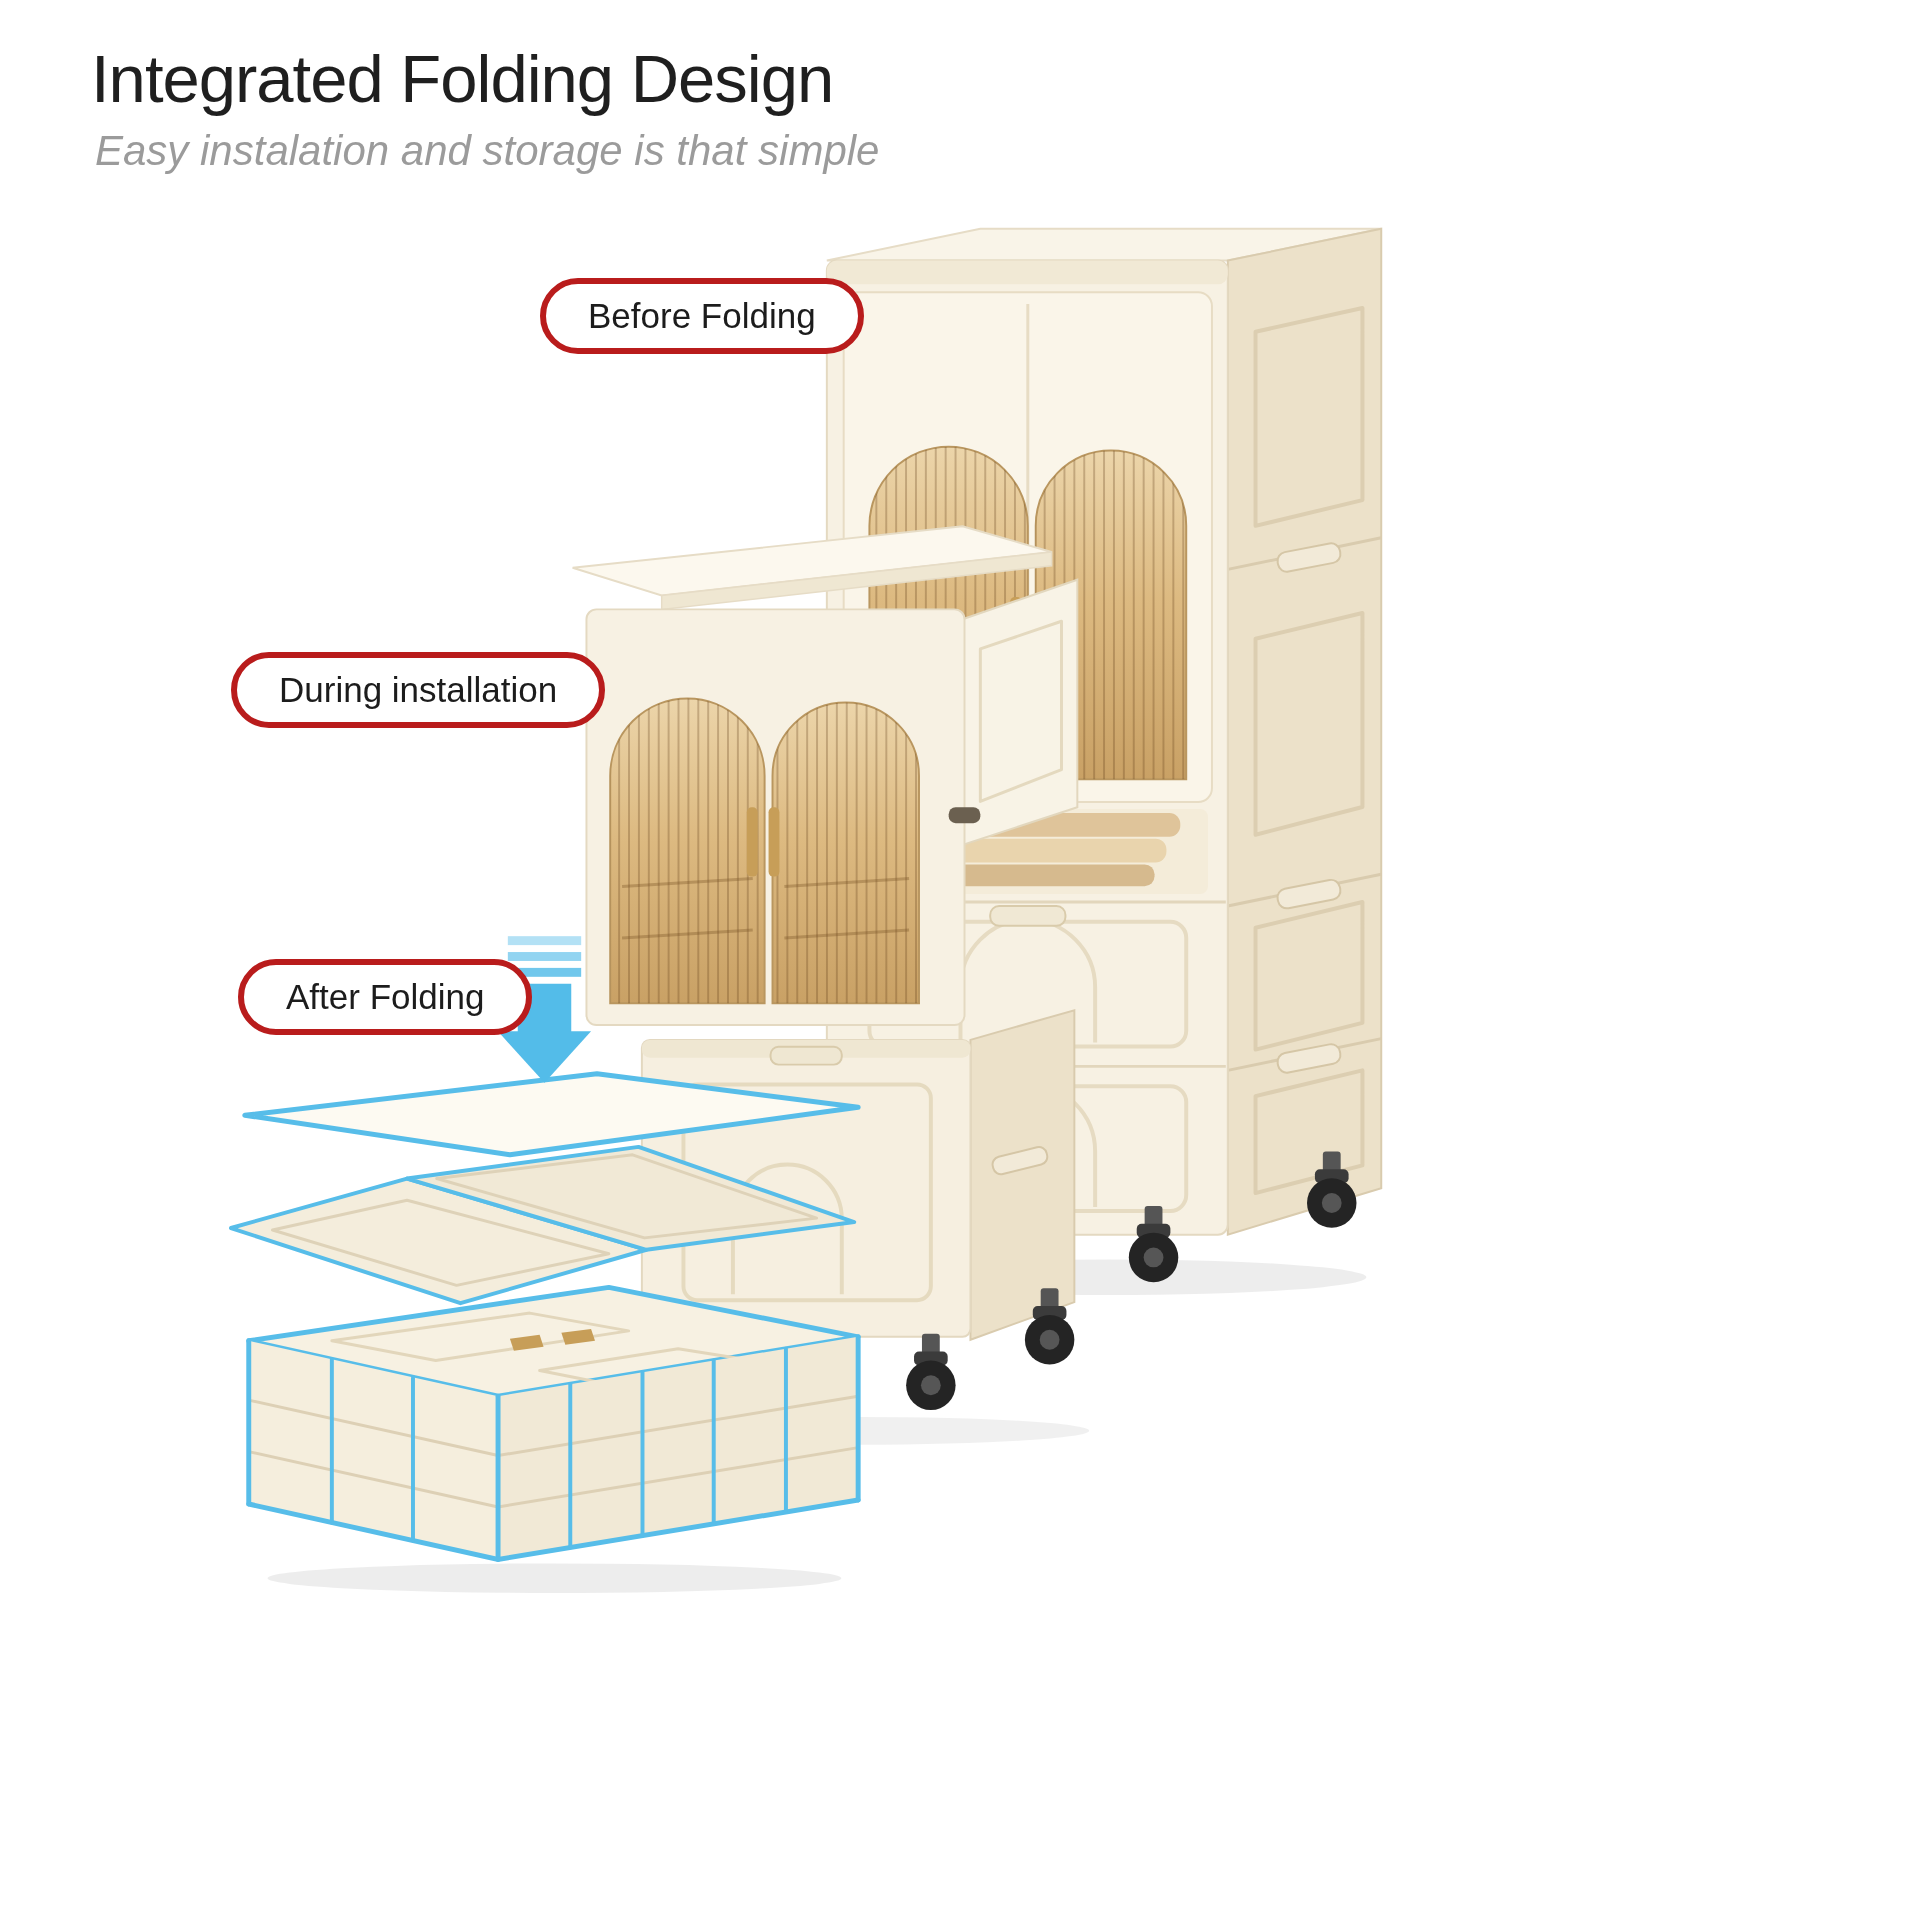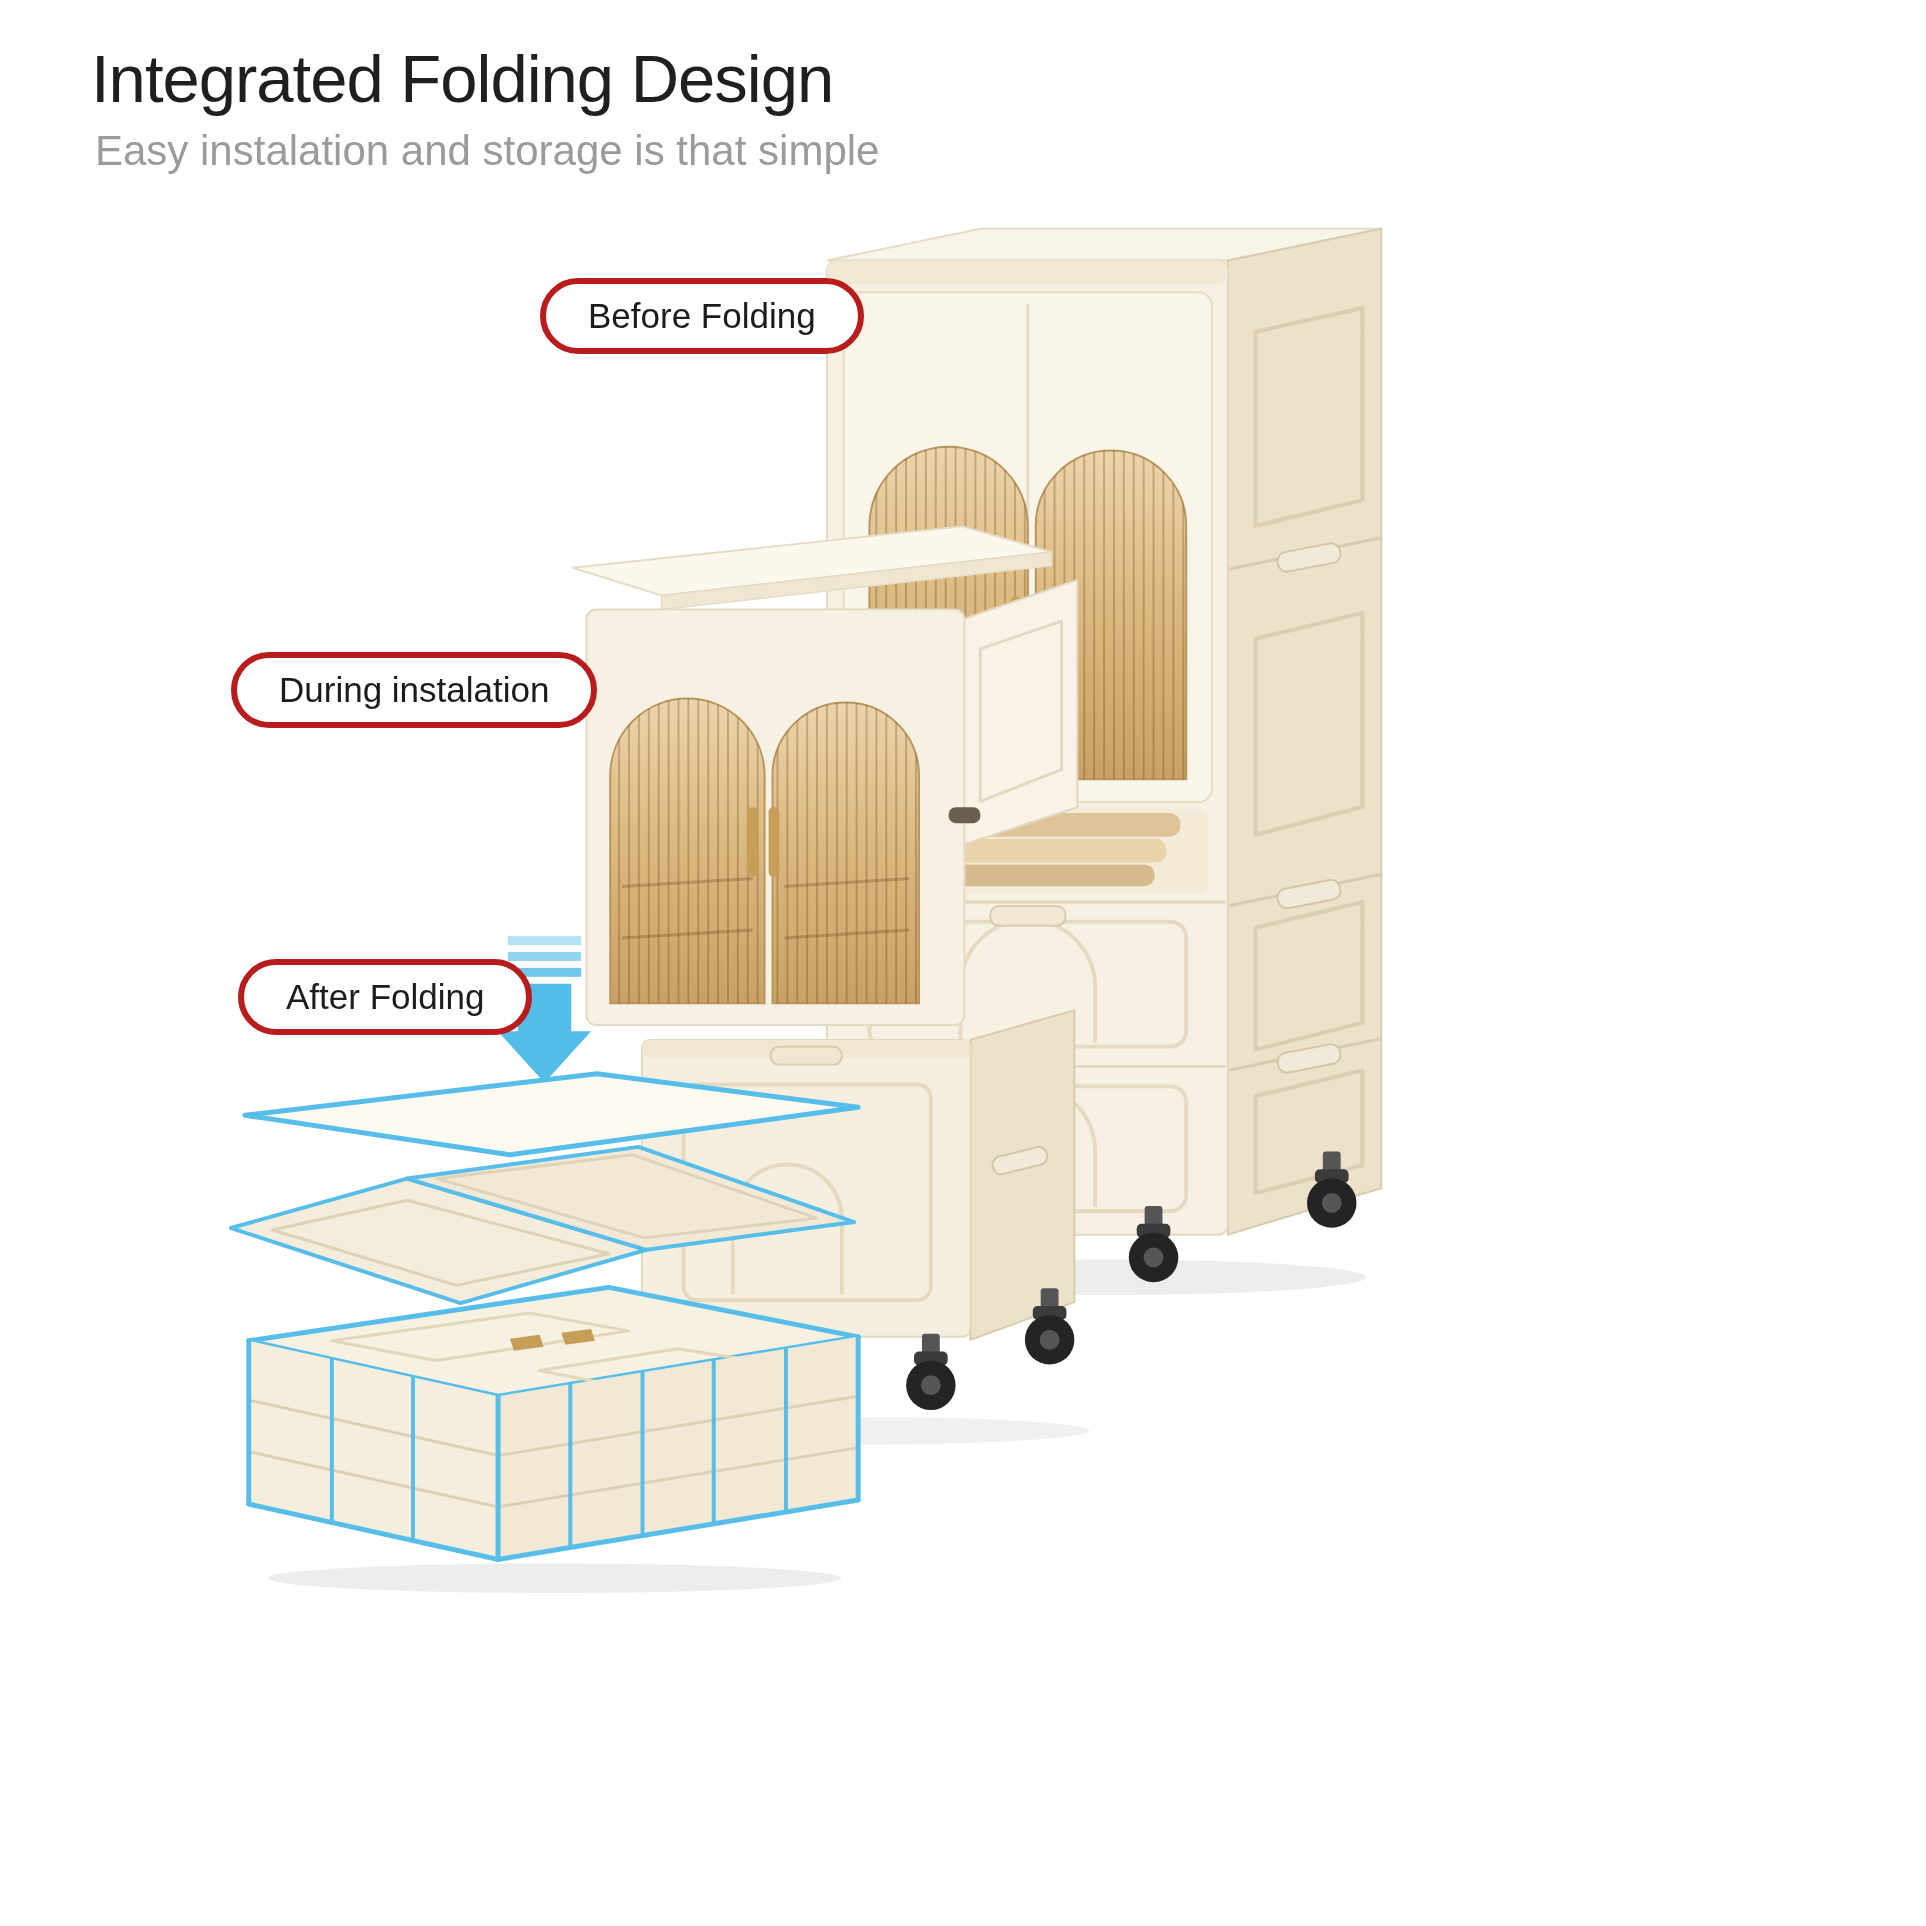--- a/index.html
+++ b/index.html
@@ -1,20 +1,20 @@
 <!DOCTYPE html>
 <html><head>
 <meta charset="utf-8">
 <style>
   html,body{margin:0;padding:0;background:#ffffff;}
   body{font-family:"Liberation Sans", sans-serif;}
   .canvas{position:relative;width:1927px;height:1927px;background:#ffffff;overflow:hidden;}
 
   .title{position:absolute;left:91px;top:40px;font-size:67px;font-weight:400;color:#1f1f1f;letter-spacing:-1px;}
-  .subtitle{position:absolute;left:95px;top:127px;font-size:42px;font-weight:400;color:#9b9b9b;}
+  .subtitle{position:absolute;left:95px;top:127px;font-size:42px;font-weight:400;color:#9b9b9b;font-style:italic;}
 
   .pill{position:absolute;display:inline-flex;align-items:center;justify-content:center;
         background:#ffffff;border:6px solid #b91c1c;border-radius:59px;
         padding:12px 42px;font-size:35px;color:#1c1c1c;white-space:nowrap;z-index:50;}
   .pill-before{left:540px;top:278px;}
   .pill-during{left:231px;top:652px;}
   .pill-after{left:238px;top:959px;}
 
   .illus{position:absolute;}
   .illus-tall{left:812px;top:213px;width:594px;height:1089px;z-index:10;}
@@ -48,21 +48,21 @@
     </defs>
   </svg>
 
   <div class="title">Integrated Folding Design</div>
   <div class="subtitle">Easy instalation and storage is that simple</div>
 
   <div class="pill pill-before">
     <span>Before Folding</span>
   </div>
   <div class="pill pill-during">
-    <span>During instalation</span>
+    <span>During installation</span>
   </div>
   <div class="pill pill-after">
     <span>After Folding</span>
   </div>
 
   <svg class="illus illus-tall" viewBox="0 0 600 1100">
     <ellipse cx="300" cy="1075" rx="260" ry="18" fill="rgba(0,0,0,0.07)"></ellipse>
 
     <polygon points="15,48 420,48 575,16 170,16" fill="#f9f4e8" stroke="#e6dcc6" stroke-width="2"></polygon>
 

